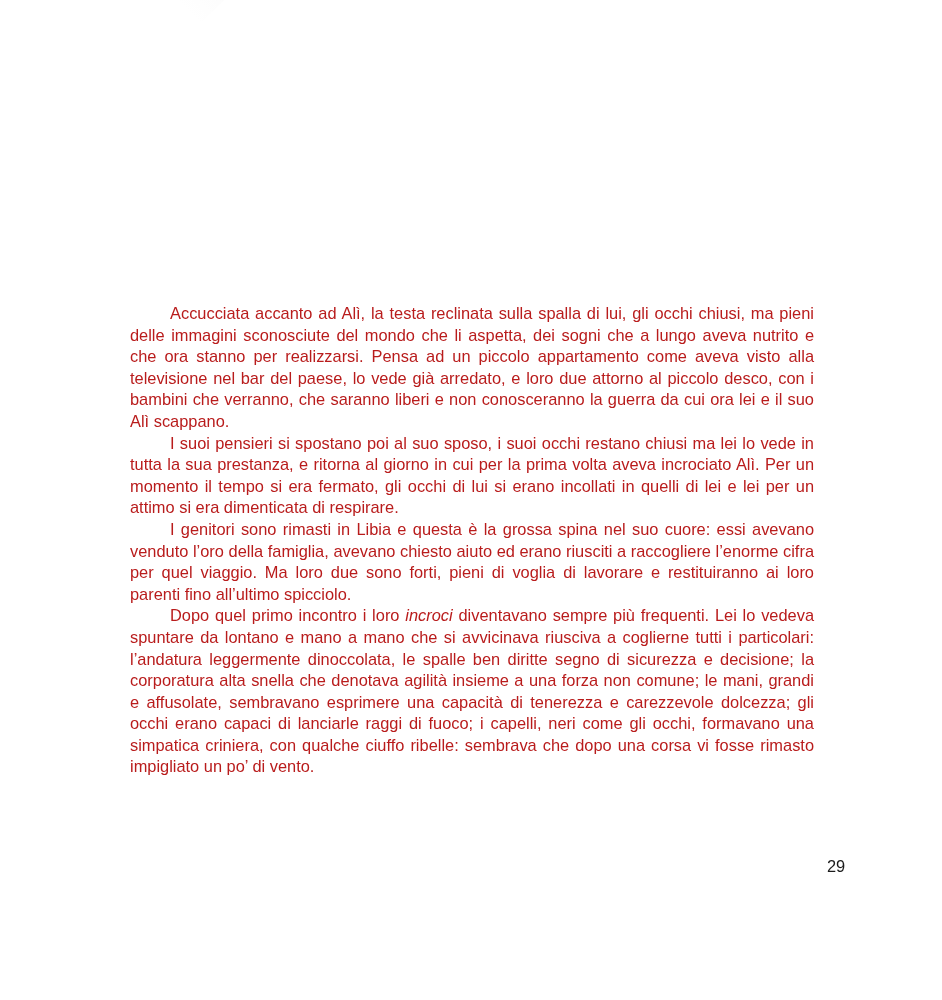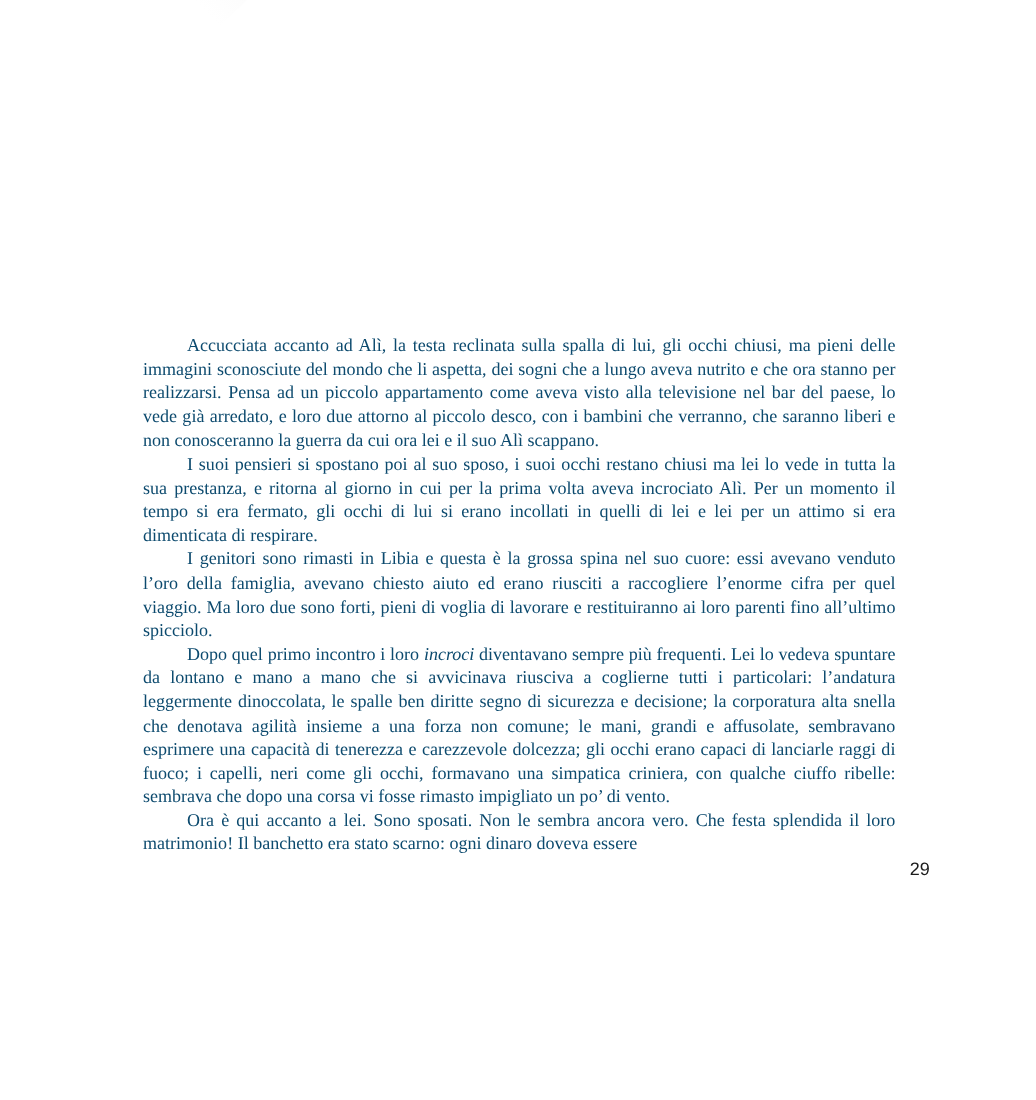--- a/index.html
+++ b/index.html
@@ -61,33 +61,32 @@
     left: 130px;
     top: 303px;
     width: 684px;
   }
   .para {
     margin: 0;
     text-align: justify;
     text-indent: 40px;
     font-size: 16.4px;
     line-height: 21.6px;
-    color: #0c4a6e;
+    color: #b91c1c;
     hyphens: none;
-    font-family: Liberation Serif, serif;
   }
   .para em {
     font-style: italic;
   }
 
   
   #page-number {
     position: absolute;
     left: 827px;
-    top: 780px;
+    top: 856px;
     font-size: 16.4px;
     line-height: 21.6px;
     color: #1c1c1c;
   }
 </style>
 </head>
 <body>
 
 <div id="banner-area">
   <div id="banner-band"></div>
@@ -95,16 +94,15 @@
     
     
   </div>
 </div>
 
 <div id="text-column">
   <p class="para">Accucciata accanto ad Alì, la testa reclinata sulla spalla di lui, gli occhi chiusi, ma pieni delle immagini sconosciute del mondo che li aspetta, dei sogni che a lungo aveva nutrito e che ora stanno per realizzarsi. Pensa ad un piccolo appartamento come aveva visto alla televisione nel bar del paese, lo vede già arredato, e loro due attorno al piccolo desco, con i bambini che verranno, che saranno liberi e non conosceranno la guerra da cui ora lei e il suo Alì scappano.</p>
   <p class="para">I suoi pensieri si spostano poi al suo sposo, i suoi occhi restano chiusi ma lei lo vede in tutta la sua prestanza, e ritorna al giorno in cui per la prima volta aveva incrociato Alì. Per un momento il tempo si era fermato, gli occhi di lui si erano incollati in quelli di lei e lei per un attimo si era dimenticata di respirare.</p>
   <p class="para">I genitori sono rimasti in Libia e questa è la grossa spina nel suo cuore: essi avevano venduto l’oro della famiglia, avevano chiesto aiuto ed erano riusciti a raccogliere l’enorme cifra per quel viaggio. Ma loro due sono forti, pieni di voglia di lavorare e restituiranno ai loro parenti fino all’ultimo spicciolo.</p>
   <p class="para"><span>Dopo quel primo incontro i loro </span><em>incroci</em><span> diventavano sempre più frequenti. Lei lo vedeva spuntare da lontano e mano a mano che si avvicinava riusciva a coglierne tutti i particolari: l’andatura leggermente dinoccolata, le spalle ben diritte segno di sicurezza e decisione; la corporatura alta snella che denotava agilità insieme a una forza non comune; le mani, grandi e affusolate, sembravano esprimere una capacità di tenerezza e carezzevole dolcezza; gli occhi erano capaci di lanciarle raggi di fuoco; i capelli, neri come gli occhi, formavano una simpatica criniera, con qualche ciuffo ribelle: sembrava che dopo una corsa vi fosse rimasto impigliato un po’ di vento.</span></p>
-  <p class="para">Ora è qui accanto a lei. Sono sposati. Non le sembra ancora vero. Che festa splendida il loro matrimonio! Il banchetto era stato scarno: ogni dinaro doveva essere</p>
 </div>
 
 <div id="page-number">29</div>
 
 </body></html>

